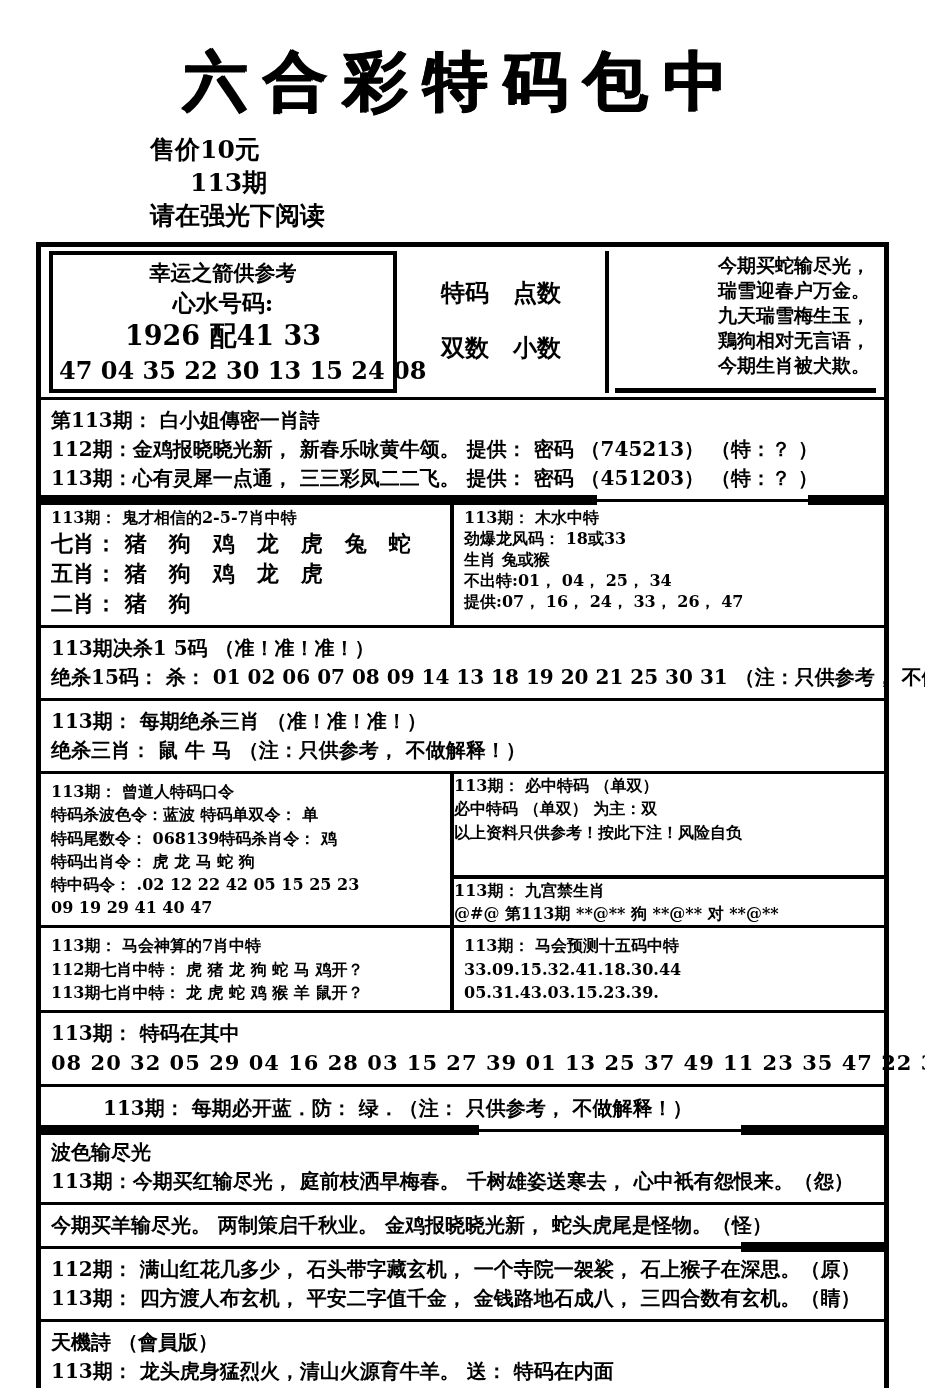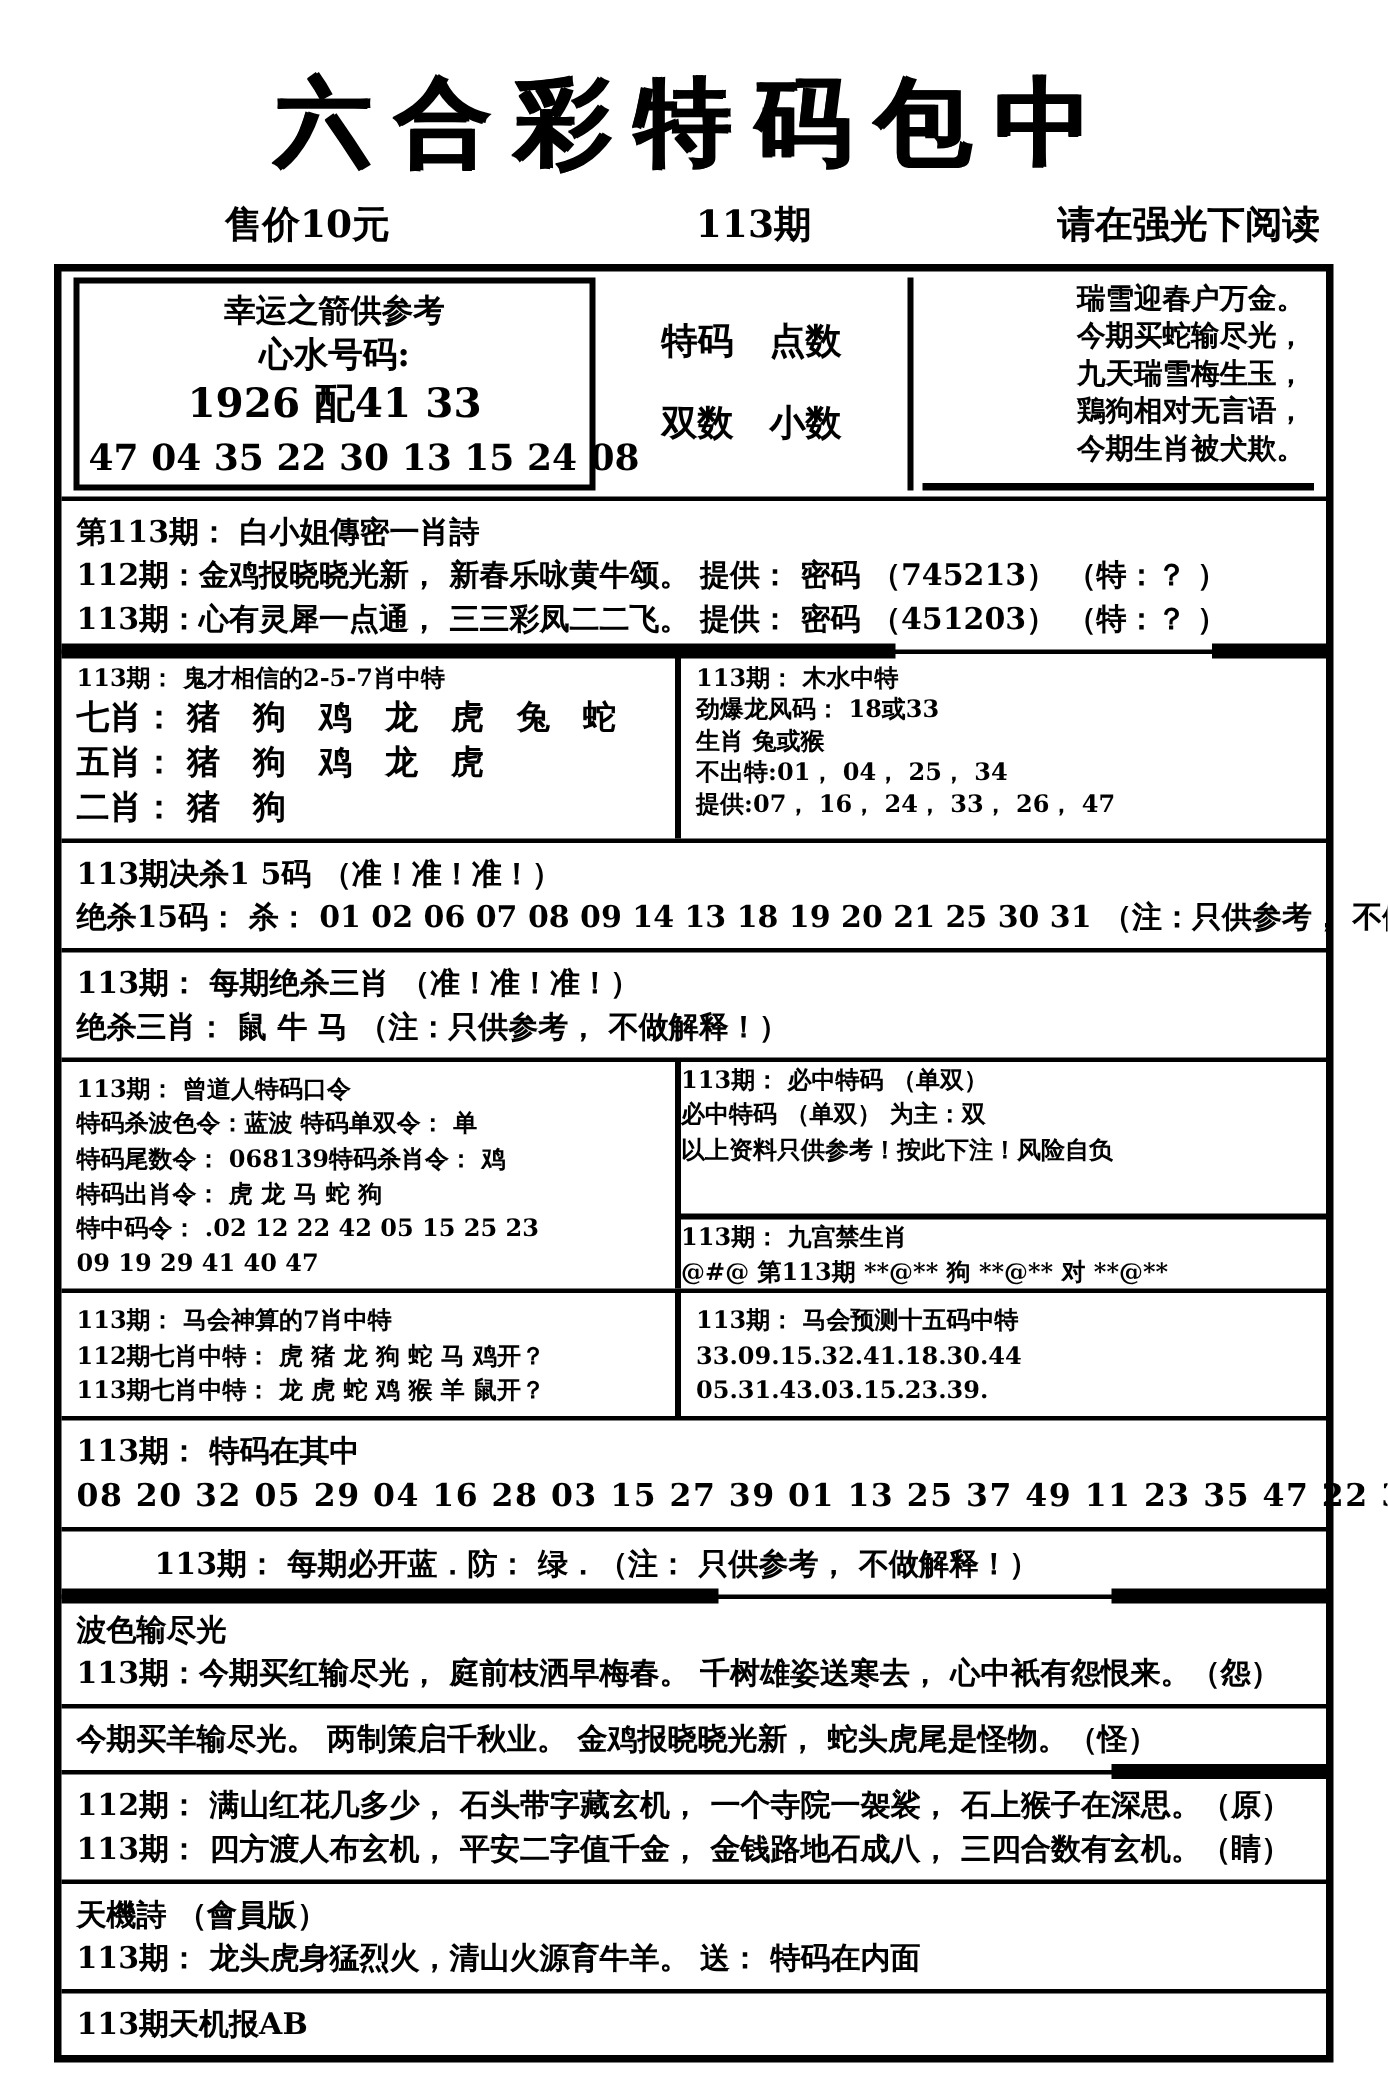--- a/index.html
+++ b/index.html
@@ -5,20 +5,21 @@
   * { margin:0; padding:0; box-sizing:border-box; }
   html,body { width:925px; background:#fff; color:#000; }
   body { height:1388px; overflow:hidden; font-family:"DejaVu Serif","Liberation Serif",serif; font-weight:bold; }
   .page-title {
     margin-top:38px; text-align:center; font-size:64px; letter-spacing:16px;
     font-weight:900; text-shadow:2px 0 0 #000, 0 1px 0 #000;
   }
   .subrow {
     display:flex; align-items:baseline; font-size:25px;
     padding:8px 45px 6px 150px;
+    flex-direction:column;
   }
   .subrow .price { }
   .subrow .issue { flex:1; text-align:center; padding-left:40px; }
   .subrow .notice { }
   .sheet { margin:4px 36px 0 36px; border:5px solid #000; }
   .sec { border:0; padding:6px 10px; font-size:20px; line-height:1.5; }
   .rule { position:relative; height:3px; background:#000; }
   .rule .seg { position:absolute; height:10px; top:-4px; background:#000; }
   .cols { display:flex; padding:0; }
   .cols > .col { padding:6px 10px; }
@@ -62,22 +63,22 @@
       <div class="l1">幸运之箭供参考</div>
       <div class="l2">心水号码:</div>
       <div class="l3">1926 配41 33</div>
       <div class="l4">47 04 35 22 30 13 15 24 08</div>
     </div>
     <div class="r1-mid">
       <div>特码　点数</div>
       <div>双数　小数</div>
     </div>
     <div class="r1-poem">
+      <div>今期买蛇输尽光，</div>
       <div>瑞雪迎春户万金。</div>
-      <div>今期买蛇输尽光，</div>
       <div>九天瑞雪梅生玉，</div>
       <div>鶏狗相对无言语，</div>
       <div>今期生肖被犬欺。</div>
     </div>
   </div>
 
   <div class="rule"></div>
 
   <div class="sec tight">
     <div class="nowrap">第113期： 白小姐傳密一肖詩</div>

